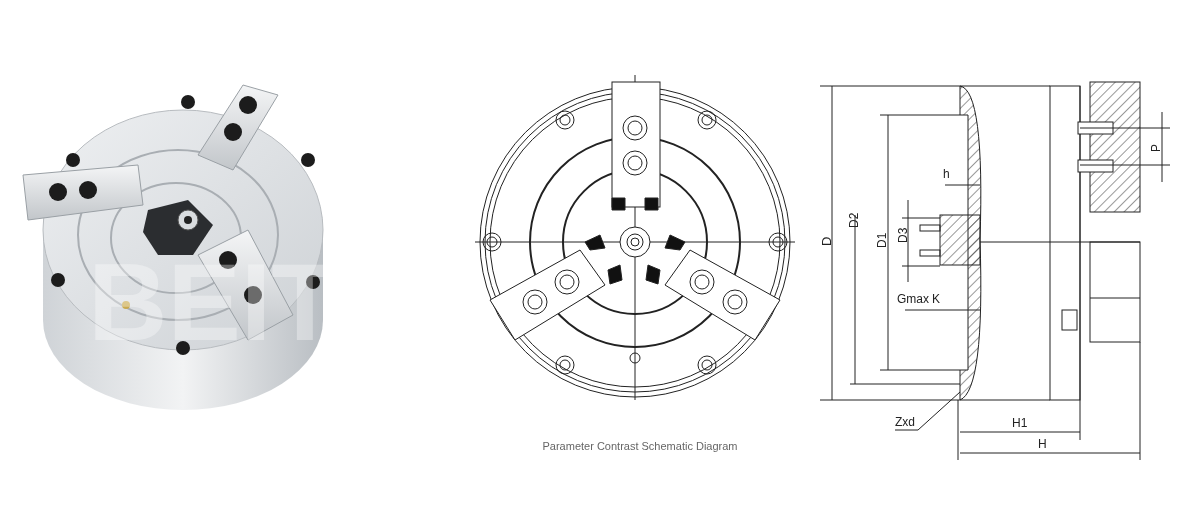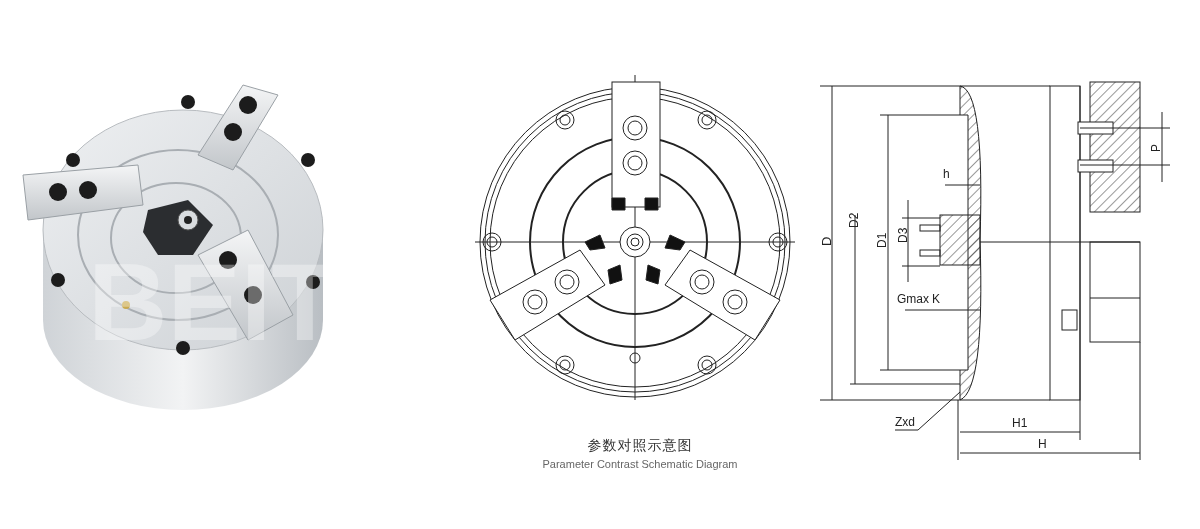--- a/index.html
+++ b/index.html
@@ -189,15 +189,14 @@
     <line x1="280" y1="330" x2="280" y2="370"></line>
     <line x1="340" y1="272" x2="340" y2="390"></line>
     <line x1="160" y1="362" x2="280" y2="362"></line>
     <text x="212" y="357" font-size="12" fill="#222" stroke="none">H1</text>
     <line x1="160" y1="383" x2="340" y2="383"></line>
     <text x="238" y="378" font-size="12" fill="#222" stroke="none">H</text>
   </svg>
 </div>
 
 <div class="caption">
-  <div class="caption-cn">参数对照示意图</div>
   <div class="caption-en">Parameter Contrast Schematic Diagram</div>
 </div>
 
 </body></html>

